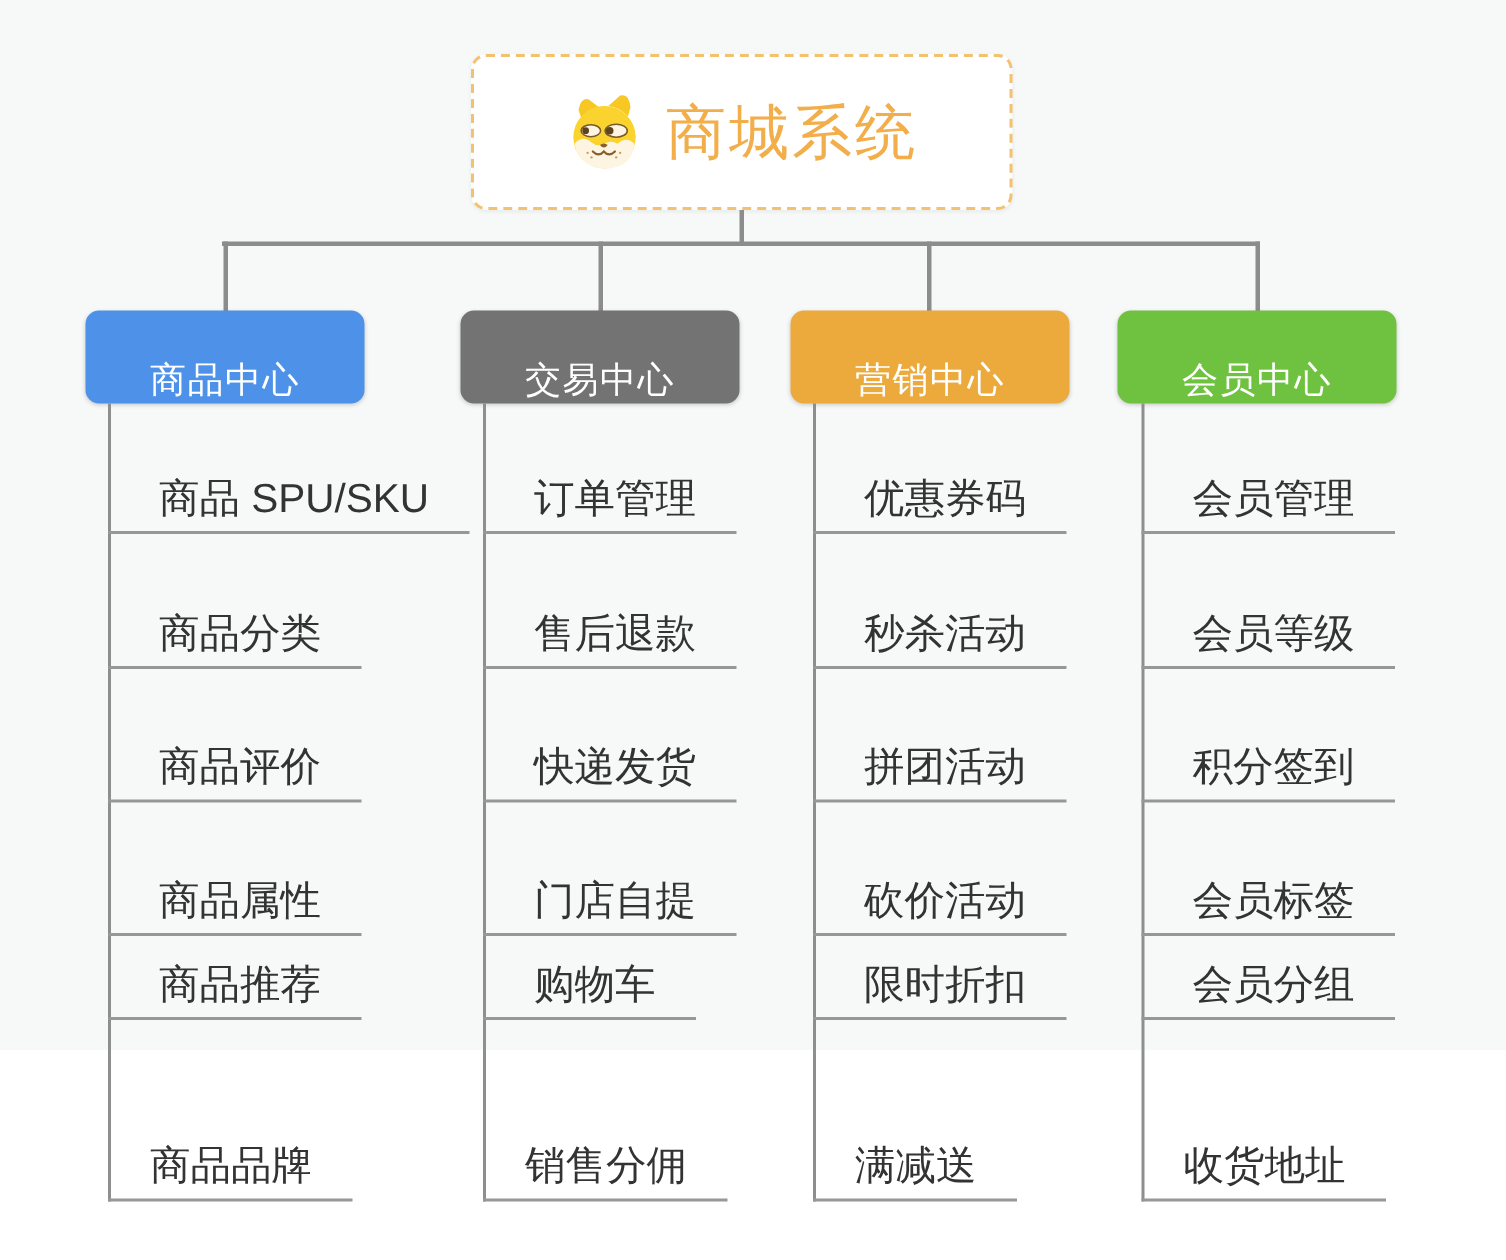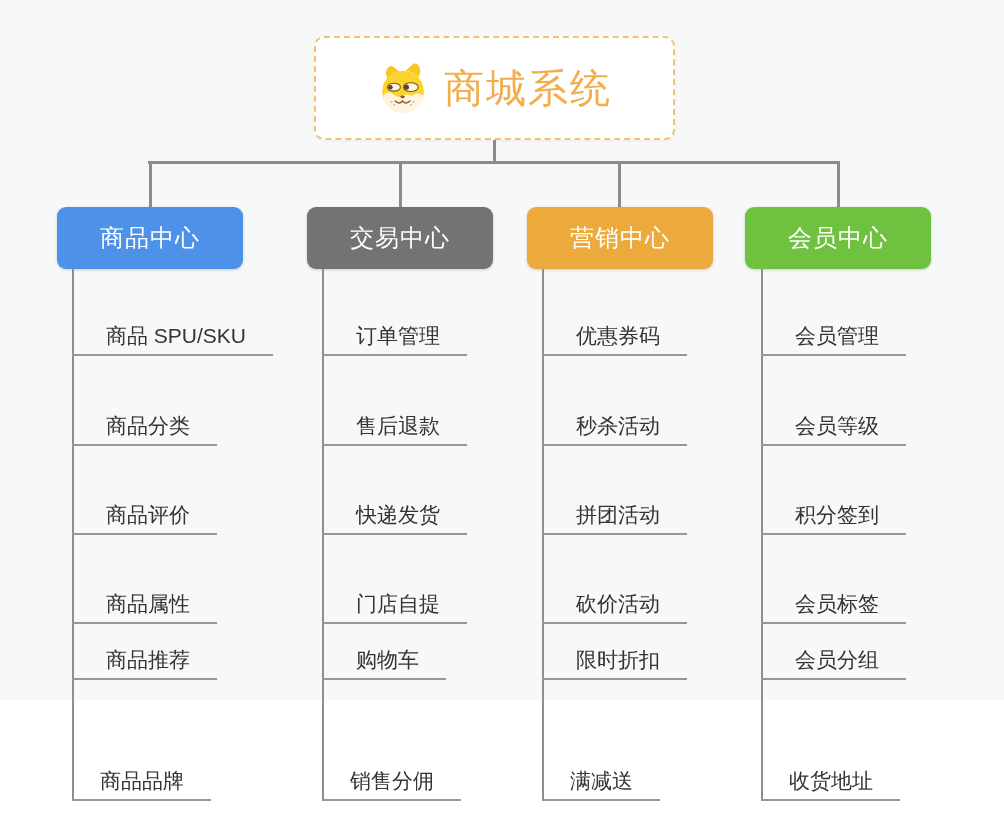--- a/index.html
+++ b/index.html
@@ -43,21 +43,21 @@
   .drop.d1 { left: 399px; }
   .drop.d2 { left: 618px; }
   .drop.d3 { left: 837px; }
   
   .branch-node {
     position: absolute;
     top: 207px;
     width: 186px; height: 62px;
     border-radius: 9px;
     display: flex;
-    align-items: center;
+    align-items: flex-end;
     justify-content: center;
     color: #ffffff;
     font-size: 24px;
     letter-spacing: 1px;
     white-space: nowrap;
     box-shadow: 0 1px 3px rgba(0,0,0,0.18);
   }
   .b0 .branch-node { left: 57px; }
   .b1 .branch-node { left: 307px; }
   .b2 .branch-node { left: 527px; }
@@ -74,21 +74,21 @@
   .b2 .trunk { left: 542px; }
   .b3 .trunk { left: 761px; }
   
   .leaf {
     position: absolute;
     height: 40px;
     display: inline-flex;
     align-items: flex-end;
     padding: 0 27px 4px 34px;
     border-bottom: 2px solid #979797;
-    font-size: 21px;
+    font-size: 27px;
     color: #333333;
     white-space: nowrap;
   }
   .b0 .leaf { left: 72px; }
   .b1 .leaf { left: 322px; justify-content: center; }
   .b2 .leaf { left: 542px; }
   .b3 .leaf { left: 761px; }
   .leaf.r0 { top: 316px; }
   .leaf.r1 { top: 406px; }
   .leaf.r2 { top: 495px; }

